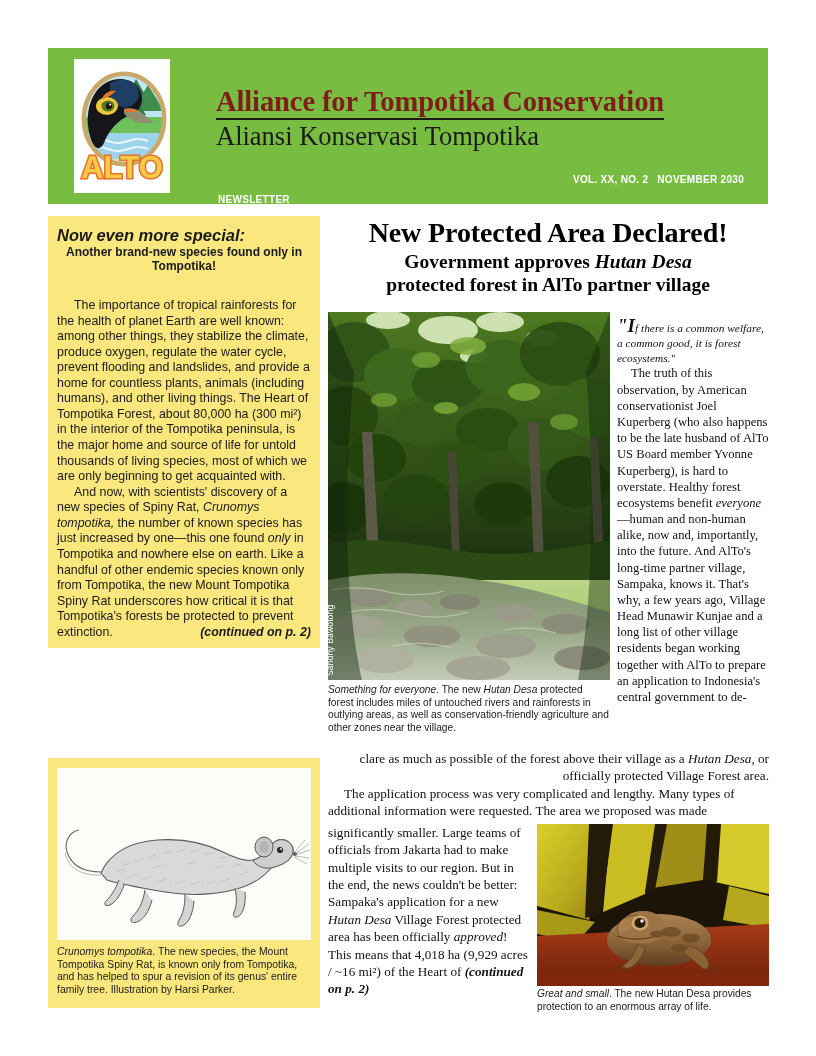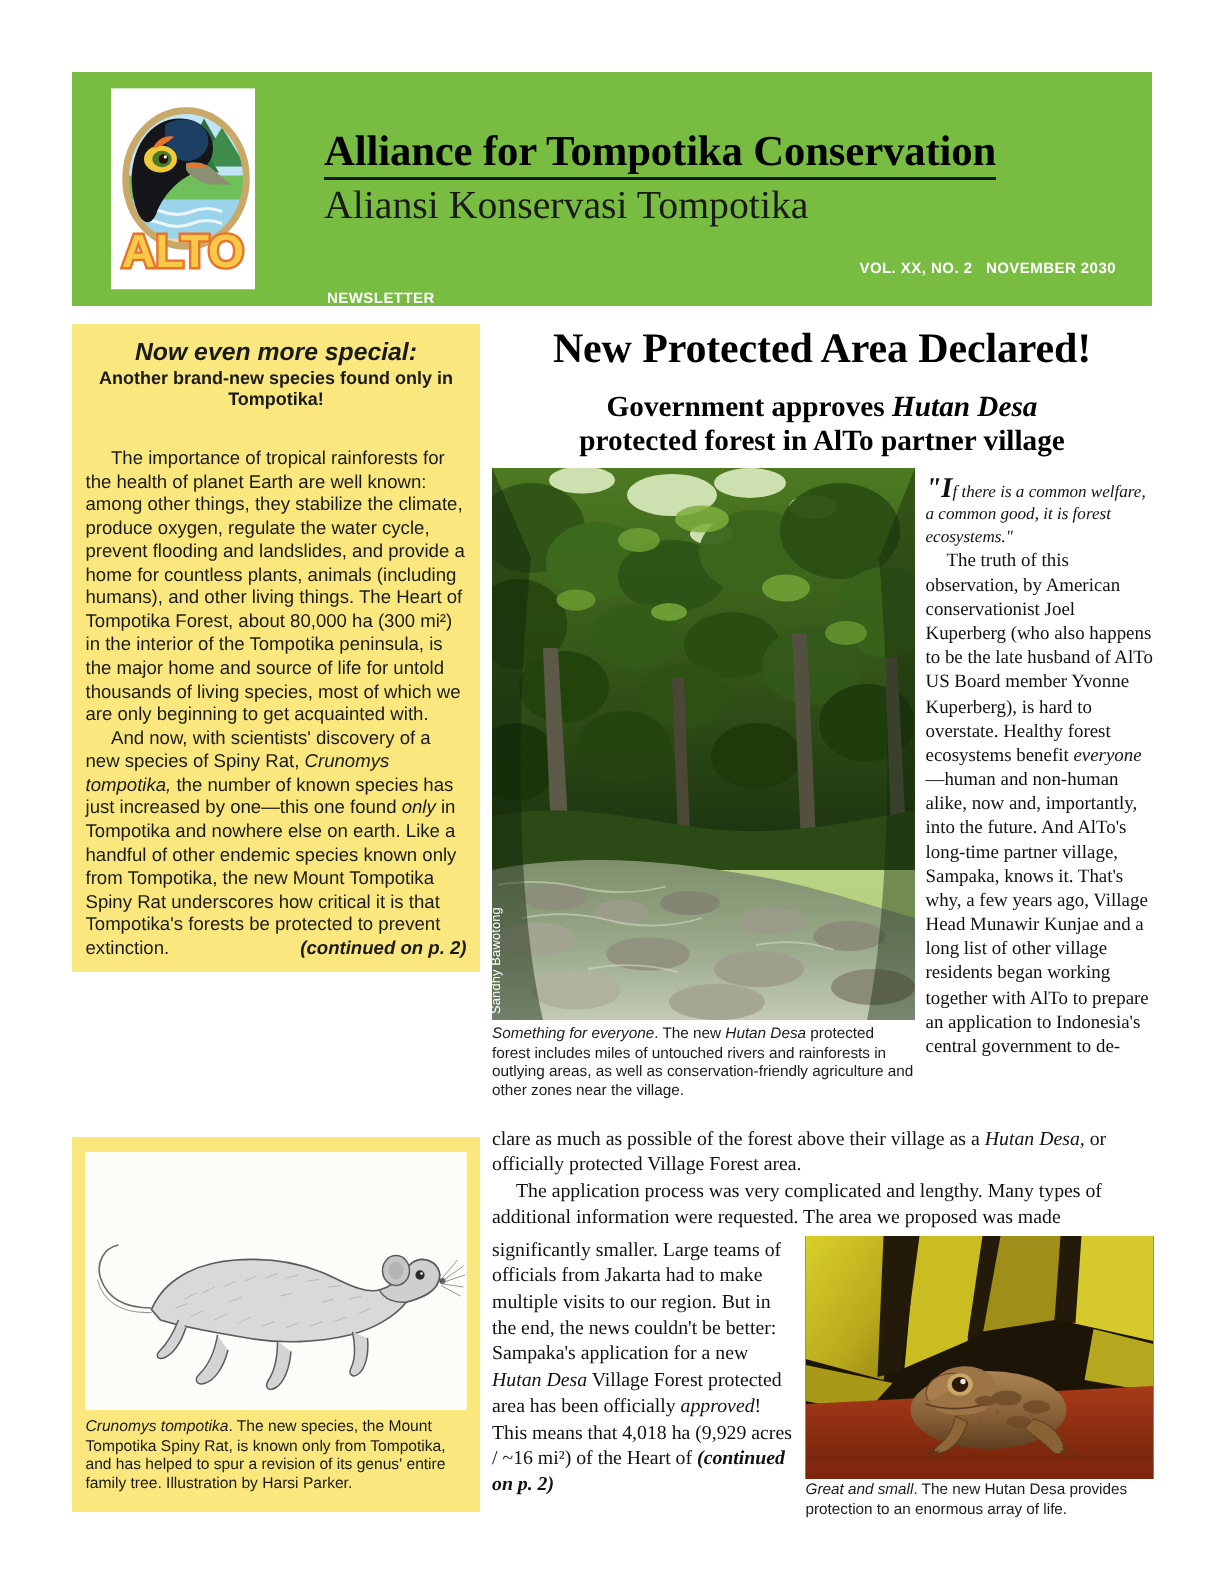--- a/index.html
+++ b/index.html
@@ -40,21 +40,21 @@
 
   .mast-title-wrap {
     position: absolute;
     left: 168px; top: 40px;
     width: 540px;
   }
   .mast-title1 {
     font-family: "Liberation Serif", serif;
     font-size: 28.5px;
     font-weight: 700;
-    color: #000000;
+    color: #7f1d1d;
     letter-spacing: -0.1px;
     line-height: 1.0;
     border-bottom: 2px solid #1a1a1a;
     display: inline-block;
     padding-bottom: 1px;
     white-space: nowrap;
   }
   .mast-title2 {
     font-family: "Liberation Serif", serif;
     font-size: 26.5px;
@@ -94,21 +94,20 @@
     background: #fae87f;
     box-sizing: border-box;
     padding: 10px 9px 8px 9px;
   }
   .side-kicker {
     font-family: "Liberation Sans", sans-serif;
     font-style: italic;
     font-weight: 700;
     font-size: 16.5px;
     color: #1a1a1a;
-    text-align: center;
     line-height: 1.1;
   }
   .side-head {
     font-family: "Liberation Sans", sans-serif;
     font-weight: 700;
     font-size: 12px;
     color: #1a1a1a;
     text-align: center;
     line-height: 1.16;
     margin-top: 2px;
@@ -169,21 +168,21 @@
     font-weight: 700;
     color: #000;
     line-height: 1.08;
     letter-spacing: -0.1px;
   }
   .headline .h2 {
     font-size: 19.5px;
     font-weight: 700;
     color: #000;
     line-height: 1.17;
-    margin-top: 13px;
+    margin-top: 3px;
   }
   .headline .h2 i { font-style: italic; }
 
   
   .forest-photo {
     position: absolute;
     left: 328px; top: 312px;
     width: 282px; height: 368px;
     overflow: hidden;
     background: #2c4718;
@@ -242,21 +241,21 @@
   .full-text {
     position: absolute;
     left: 328px; top: 750px;
     width: 441px;
     font-family: "Liberation Serif", serif;
     font-size: 13.2px;
     line-height: 1.32;
     color: #111;
   }
   .full-text p { margin: 0; text-indent: 16px; }
-  .full-text p.noindent { text-indent: 0; }
+  .full-text p.noindent { text-indent: 0; text-align: right; }
   .full-text i { font-style: italic; }
 
   .lower-left-text {
     position: absolute;
     left: 328px; top: 824px;
     width: 205px;
     font-family: "Liberation Serif", serif;
     font-size: 13.2px;
     line-height: 1.315;
     color: #111;

